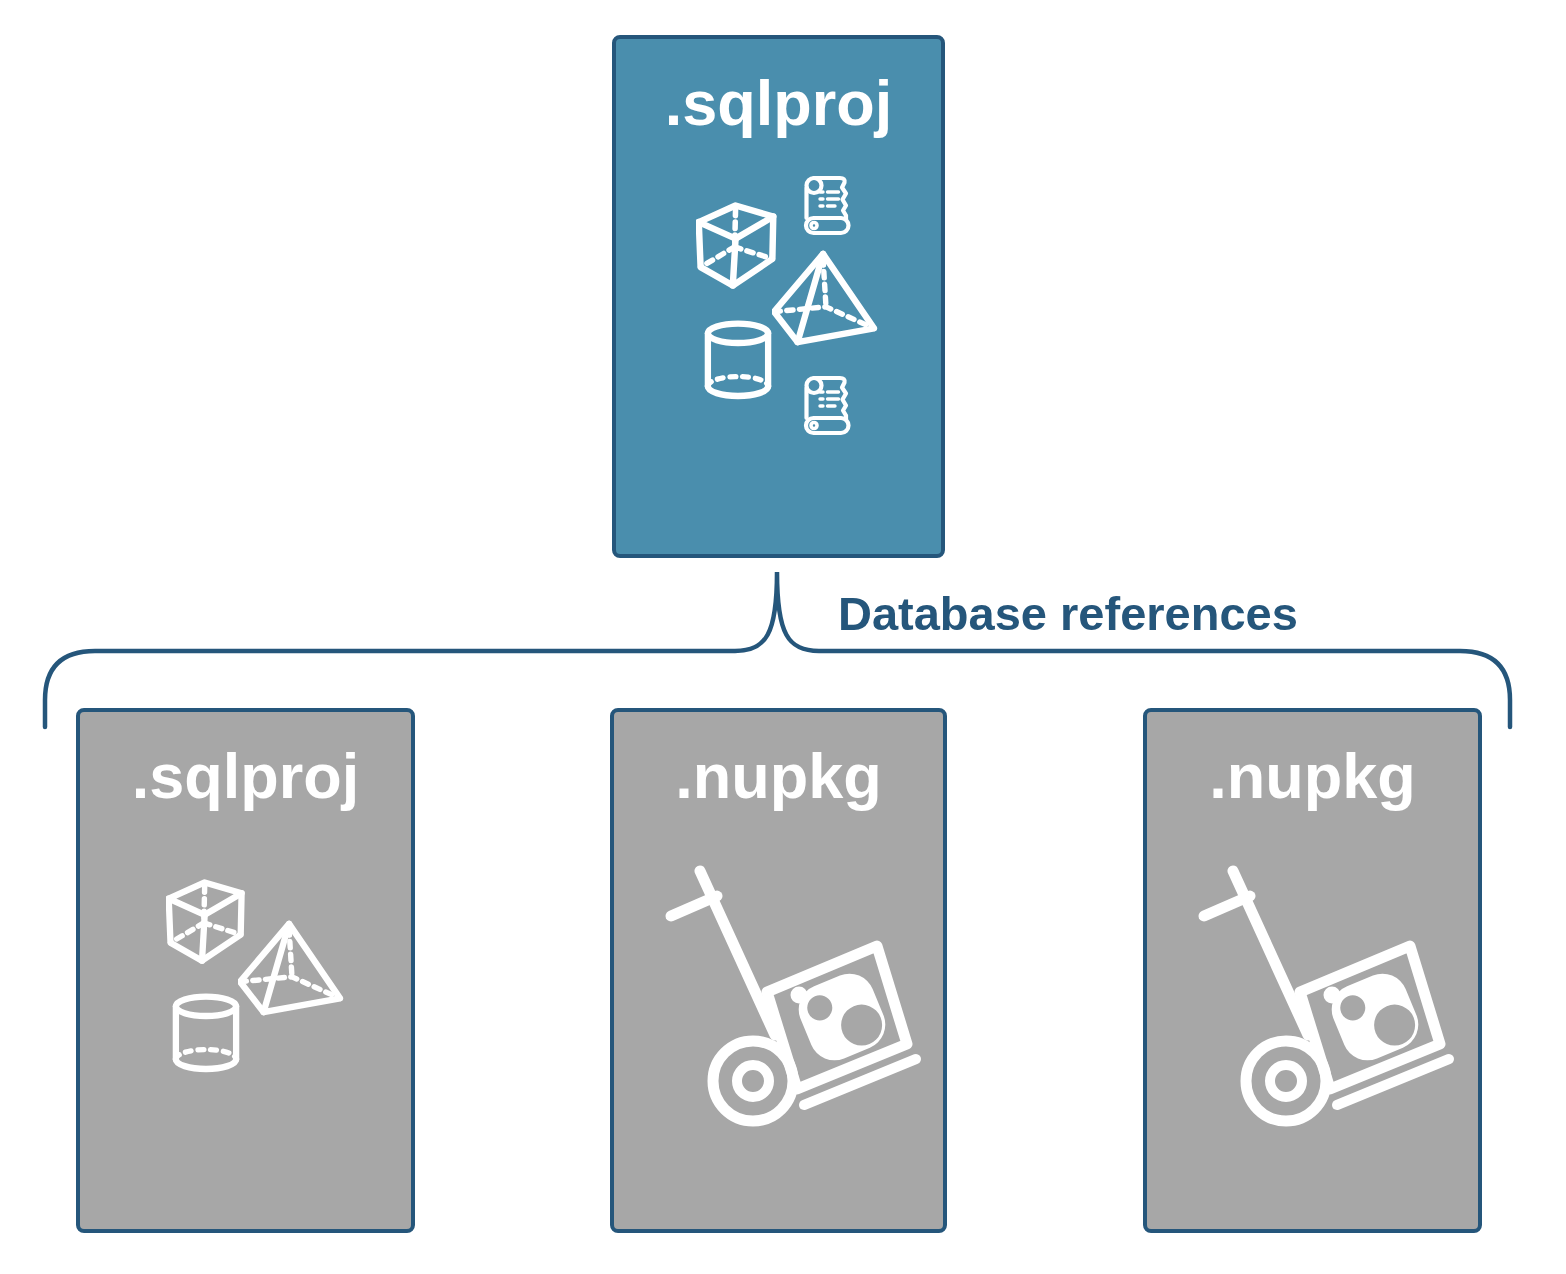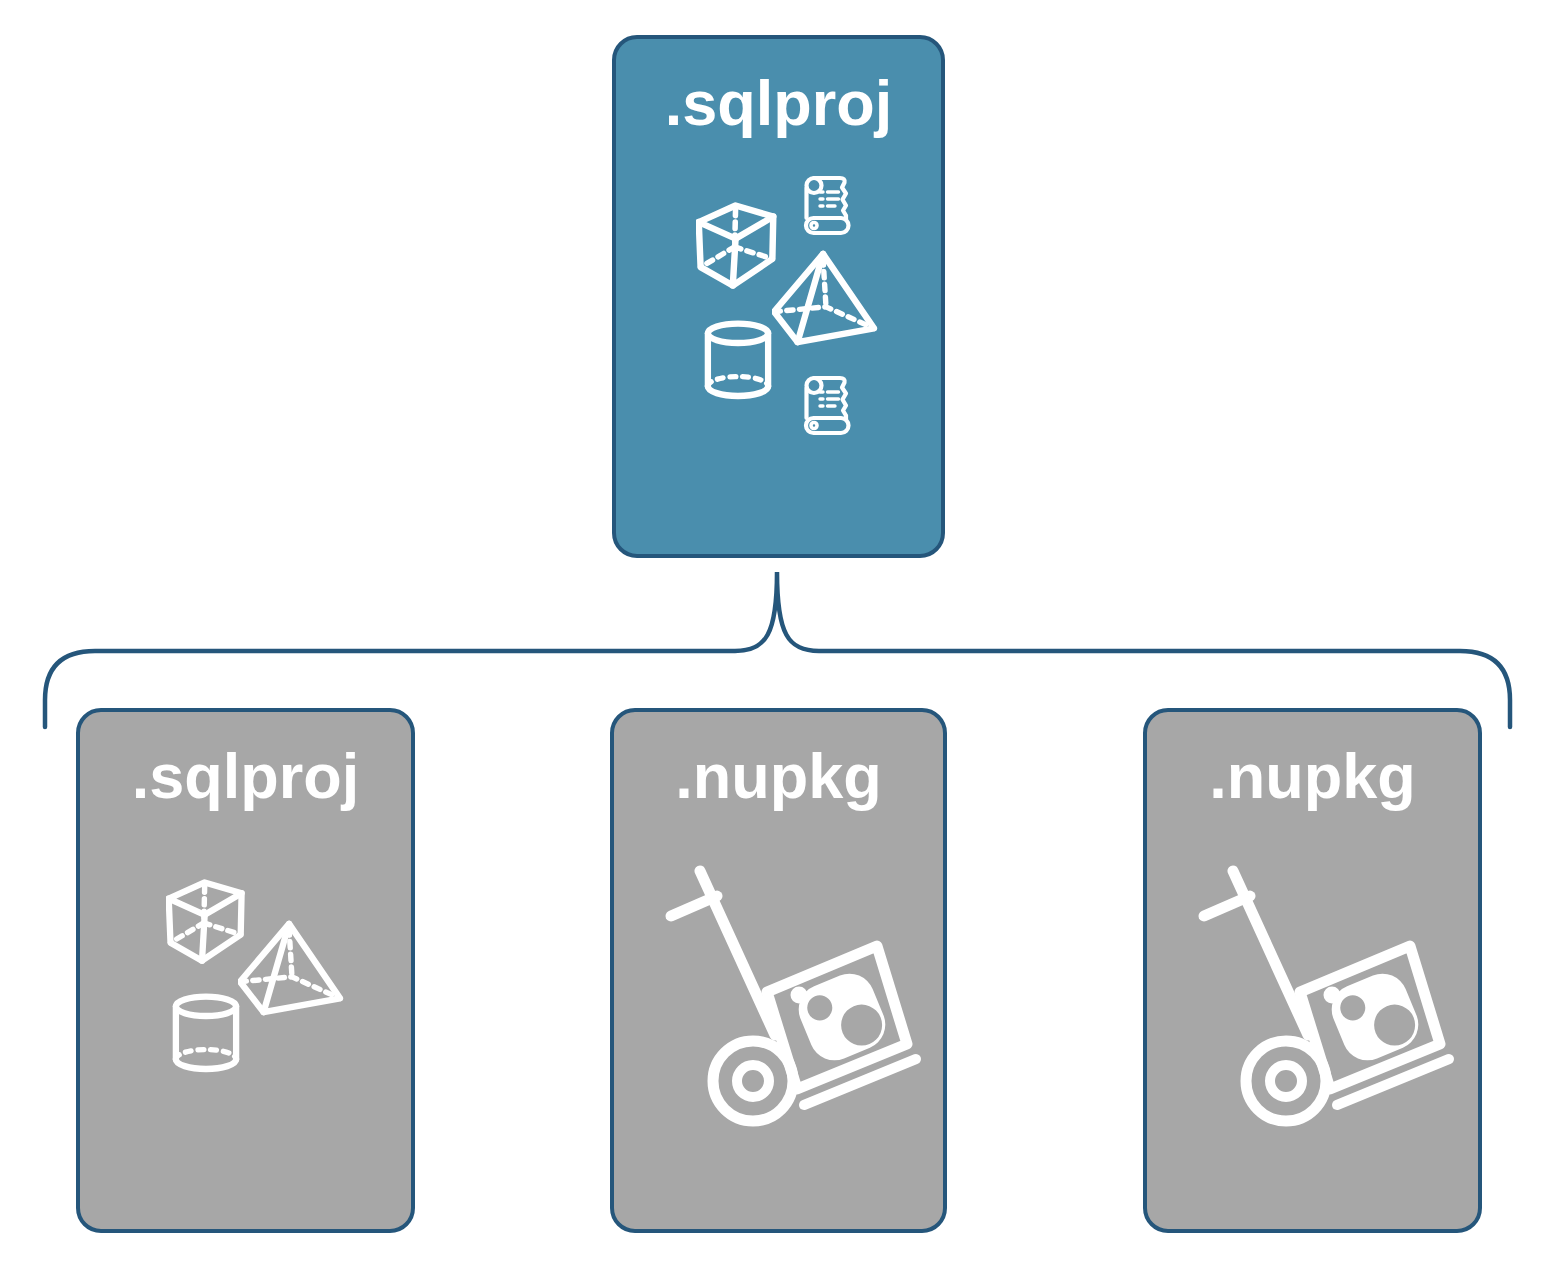--- a/index.html
+++ b/index.html
@@ -7,21 +7,21 @@
     position: relative;
     width: 1566px;
     height: 1274px;
     background: var(--background, #fff);
     font-family: "Liberation Sans", sans-serif;
     overflow: hidden;
   }
   .node {
     position: absolute;
     border: 4px solid var(--line);
-    border-radius: 25px;
+    border-radius: 8px;
     box-sizing: border-box;
     text-decoration: underline;
   }
   .node.root  { background: var(--root_fill); }
   .node.child { background: var(--child_fill); }
   .node-title {
     position: absolute;
     top: 28px;
     left: 0;
     width: 100%;
@@ -52,20 +52,21 @@
 </head>
 <body>
 
 <div class="canvas">
 
   <svg class="connector-svg">
     <path d="M45 727 L45 700 Q45 651 95 651 L735 651 C766 651 777 634 777 572
              C777 634 788 651 819 651 L1460 651 Q1510 651 1510 700 L1510 727" fill="none" stroke="var(--line)" stroke-width="4.5" stroke-linecap="round"></path>
   </svg>
 
+  <div class="connector-label">Database references</div>
 
   <div class="node root" style="left:612px; top:35px; width:333px; height:523px;">
     <div class="node-title">.sqlproj</div>
 
     <svg class="icon" style="left:80px; top:161px;" width="92" height="92" viewBox="0 0 100 100">
       <g fill="none" stroke="var(--icon_stroke)" stroke-width="7" stroke-linecap="round" stroke-linejoin="round">
         <path d="M3 24 L43 6 L84 18 L43 42 Z"></path>
         <path d="M3 24 L5 73 L40 93 L83 64 L84 18"></path>
         <path d="M43 42 L40 93"></path>
         <g stroke-width="6" stroke-dasharray="7 7">

